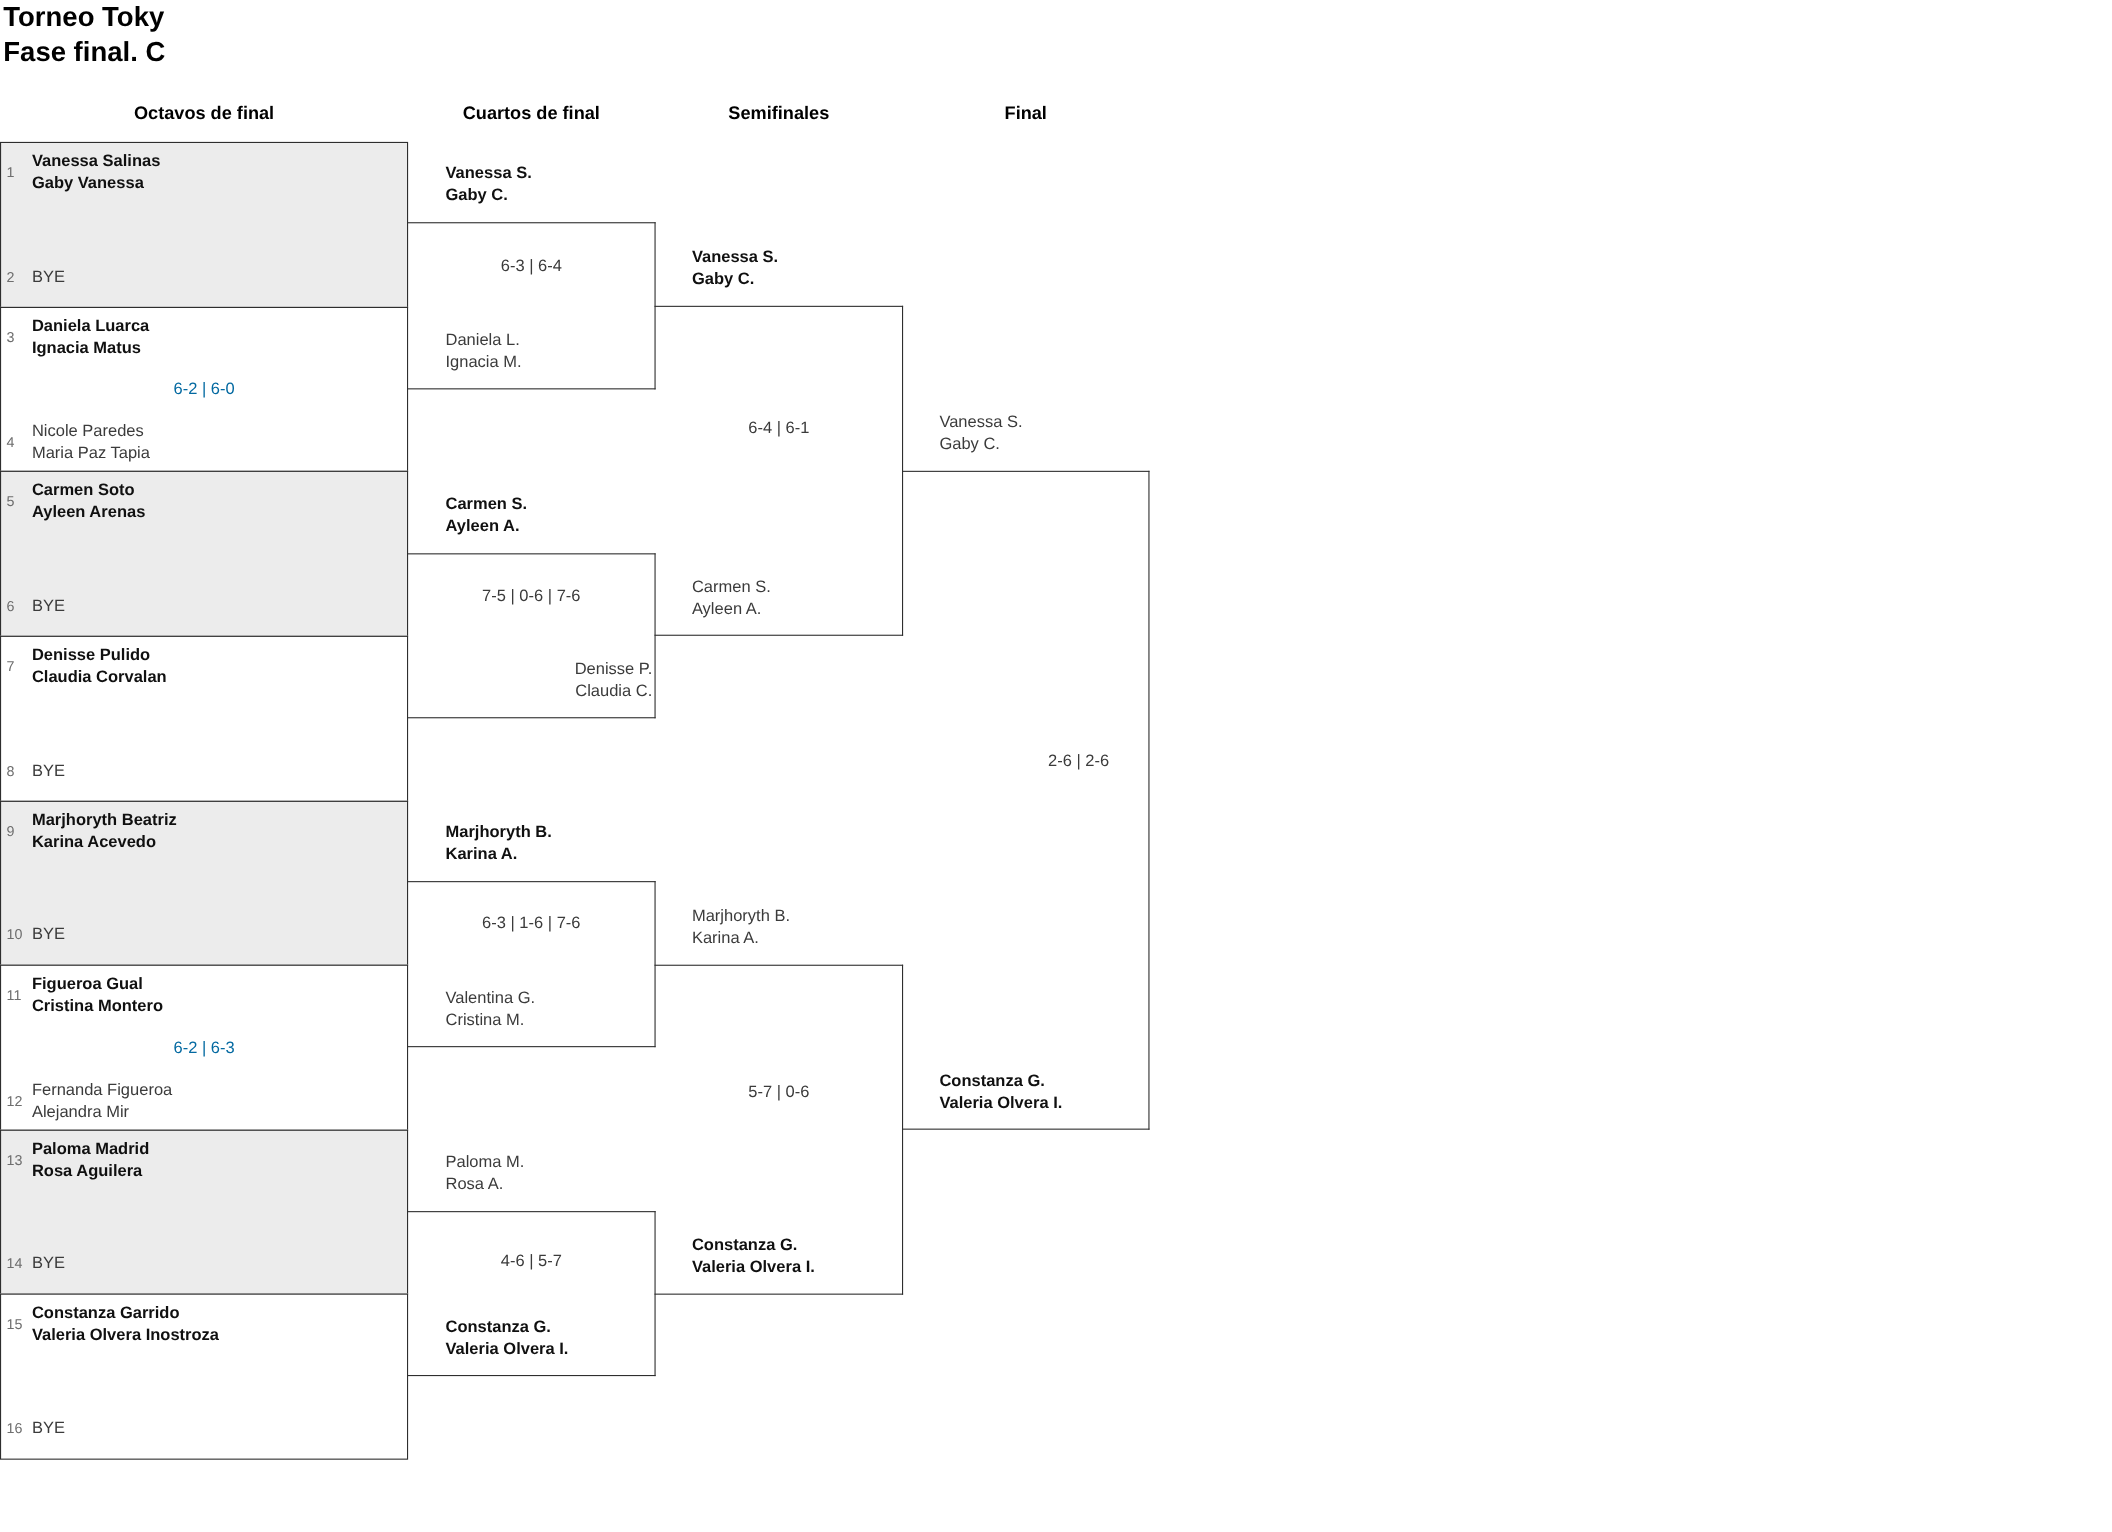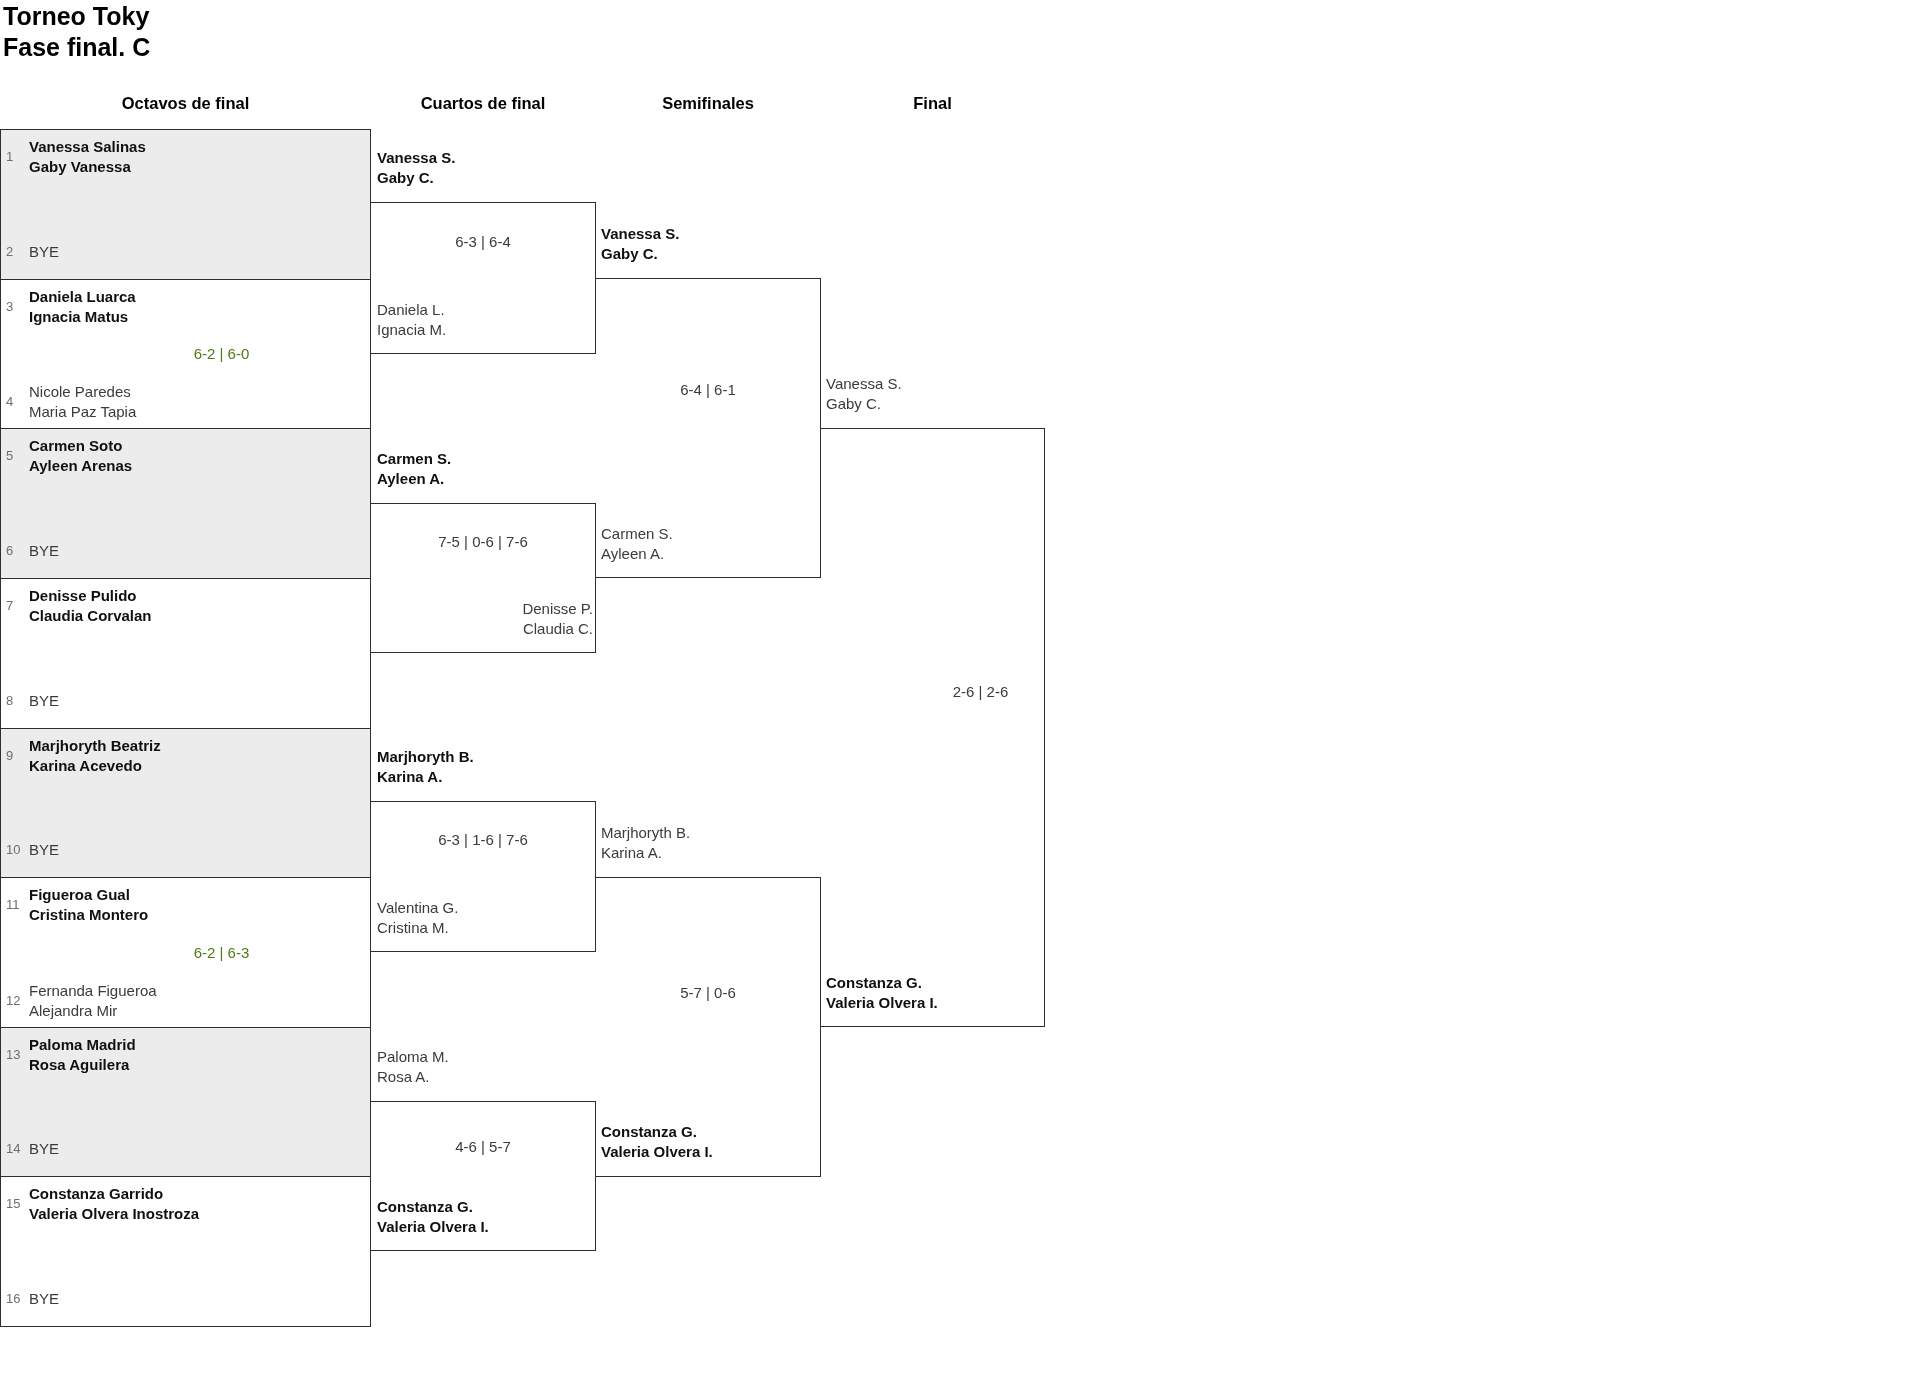--- a/index.html
+++ b/index.html
@@ -22,28 +22,28 @@
   .r16.shaded{background:#ececec;}
   .trow{position:absolute;left:0;width:100%;display:flex;align-items:center;}
   .trow.t{top:7px;}
   .trow.b2{bottom:6px;}
   .trow.bye{bottom:17px;}
   .seed{flex:none;width:23px;padding-left:5px;font-size:13px;line-height:16px;color:#6e6e6e;}
   .names{font-size:15px;line-height:20px;color:#3b3b3b;font-weight:400;}
   .names span{display:block;white-space:nowrap;}
   .names.winner{font-weight:700;color:#101010;}
   .mscore{position:absolute;left:0;top:calc(50% - 10px);width:100%;text-align:center;
-          font-size:15px;line-height:20px;color:#4d7c0f;margin-left:36px;}
+          font-size:15px;line-height:20px;color:#0369a1;}
 
   
   .obox{position:absolute;border:1px solid #2e2e2e;border-left:none;box-sizing:border-box;background:transparent;}
 
   
   .entry{position:absolute;width:216px;font-size:15px;line-height:20px;color:#3b3b3b;font-weight:400;}
-  .entry span{display:block;white-space:nowrap;}
+  .entry span{display:block;white-space:nowrap;margin-left:28px;}
   .entry.winner{font-weight:700;color:#101010;}
 
   
   .escore{position:absolute;text-align:center;font-size:15px;line-height:20px;color:#3b3b3b;}
 </style>
 </head>
 <body>
 
 <div class="page">
 

